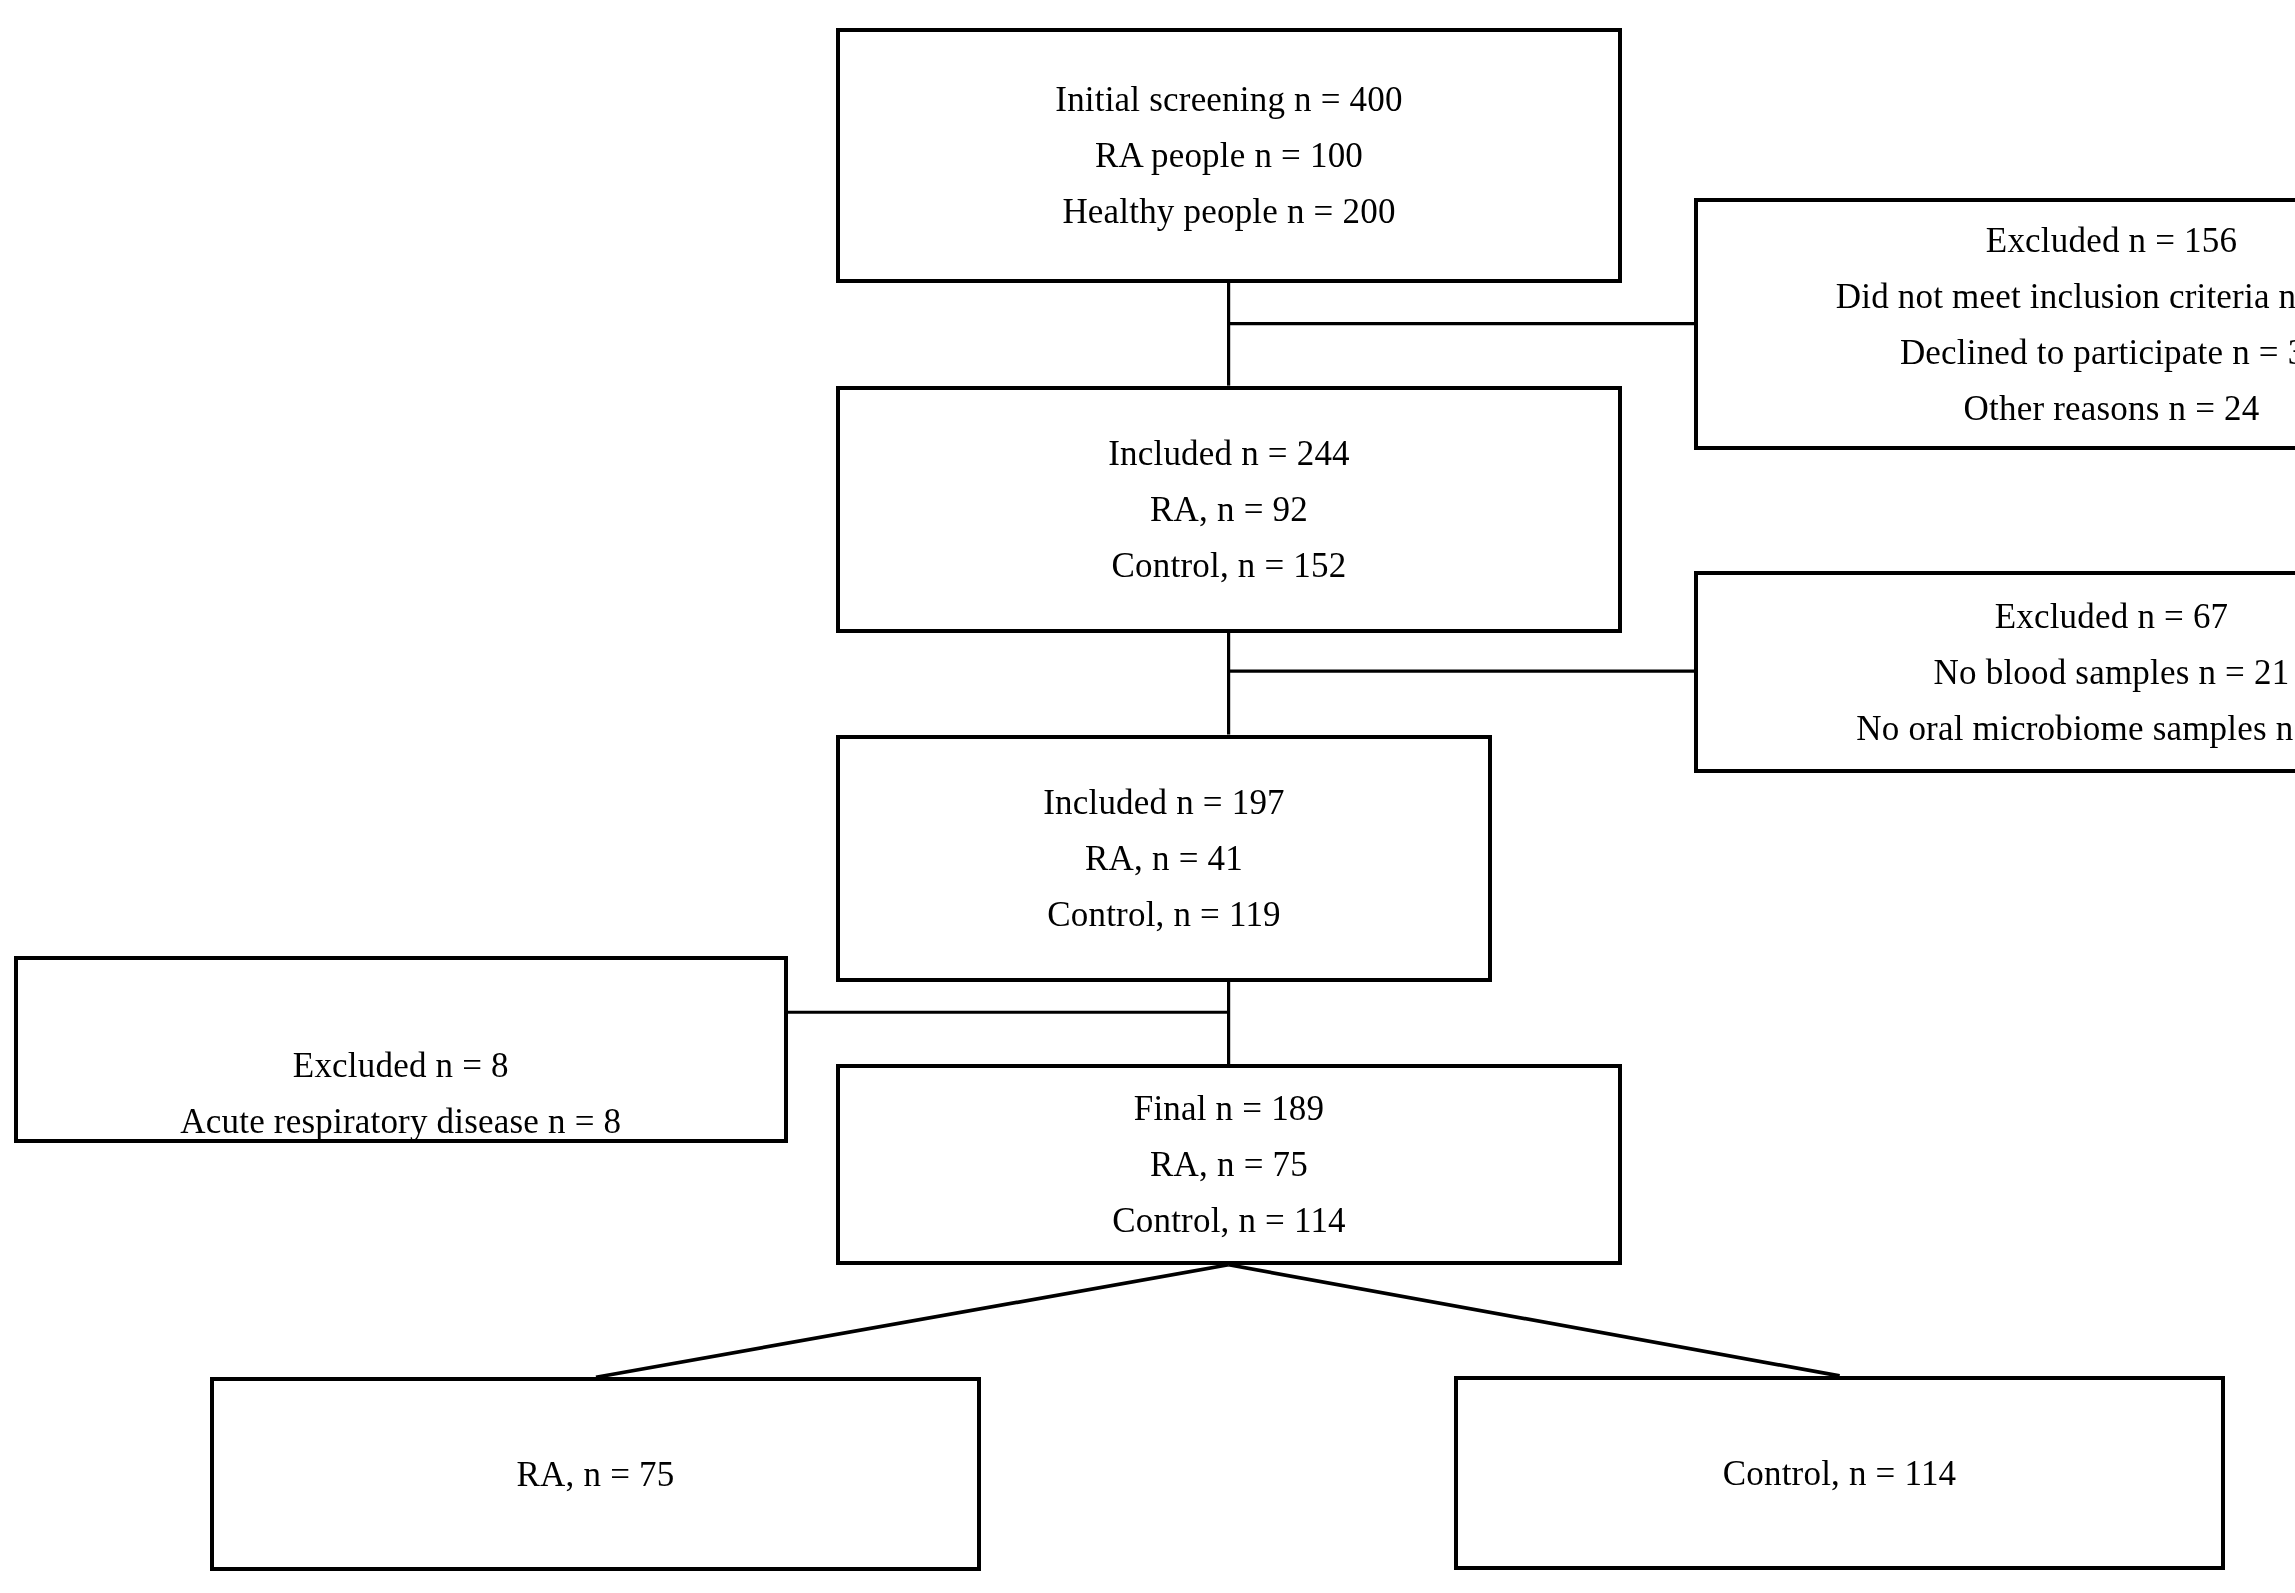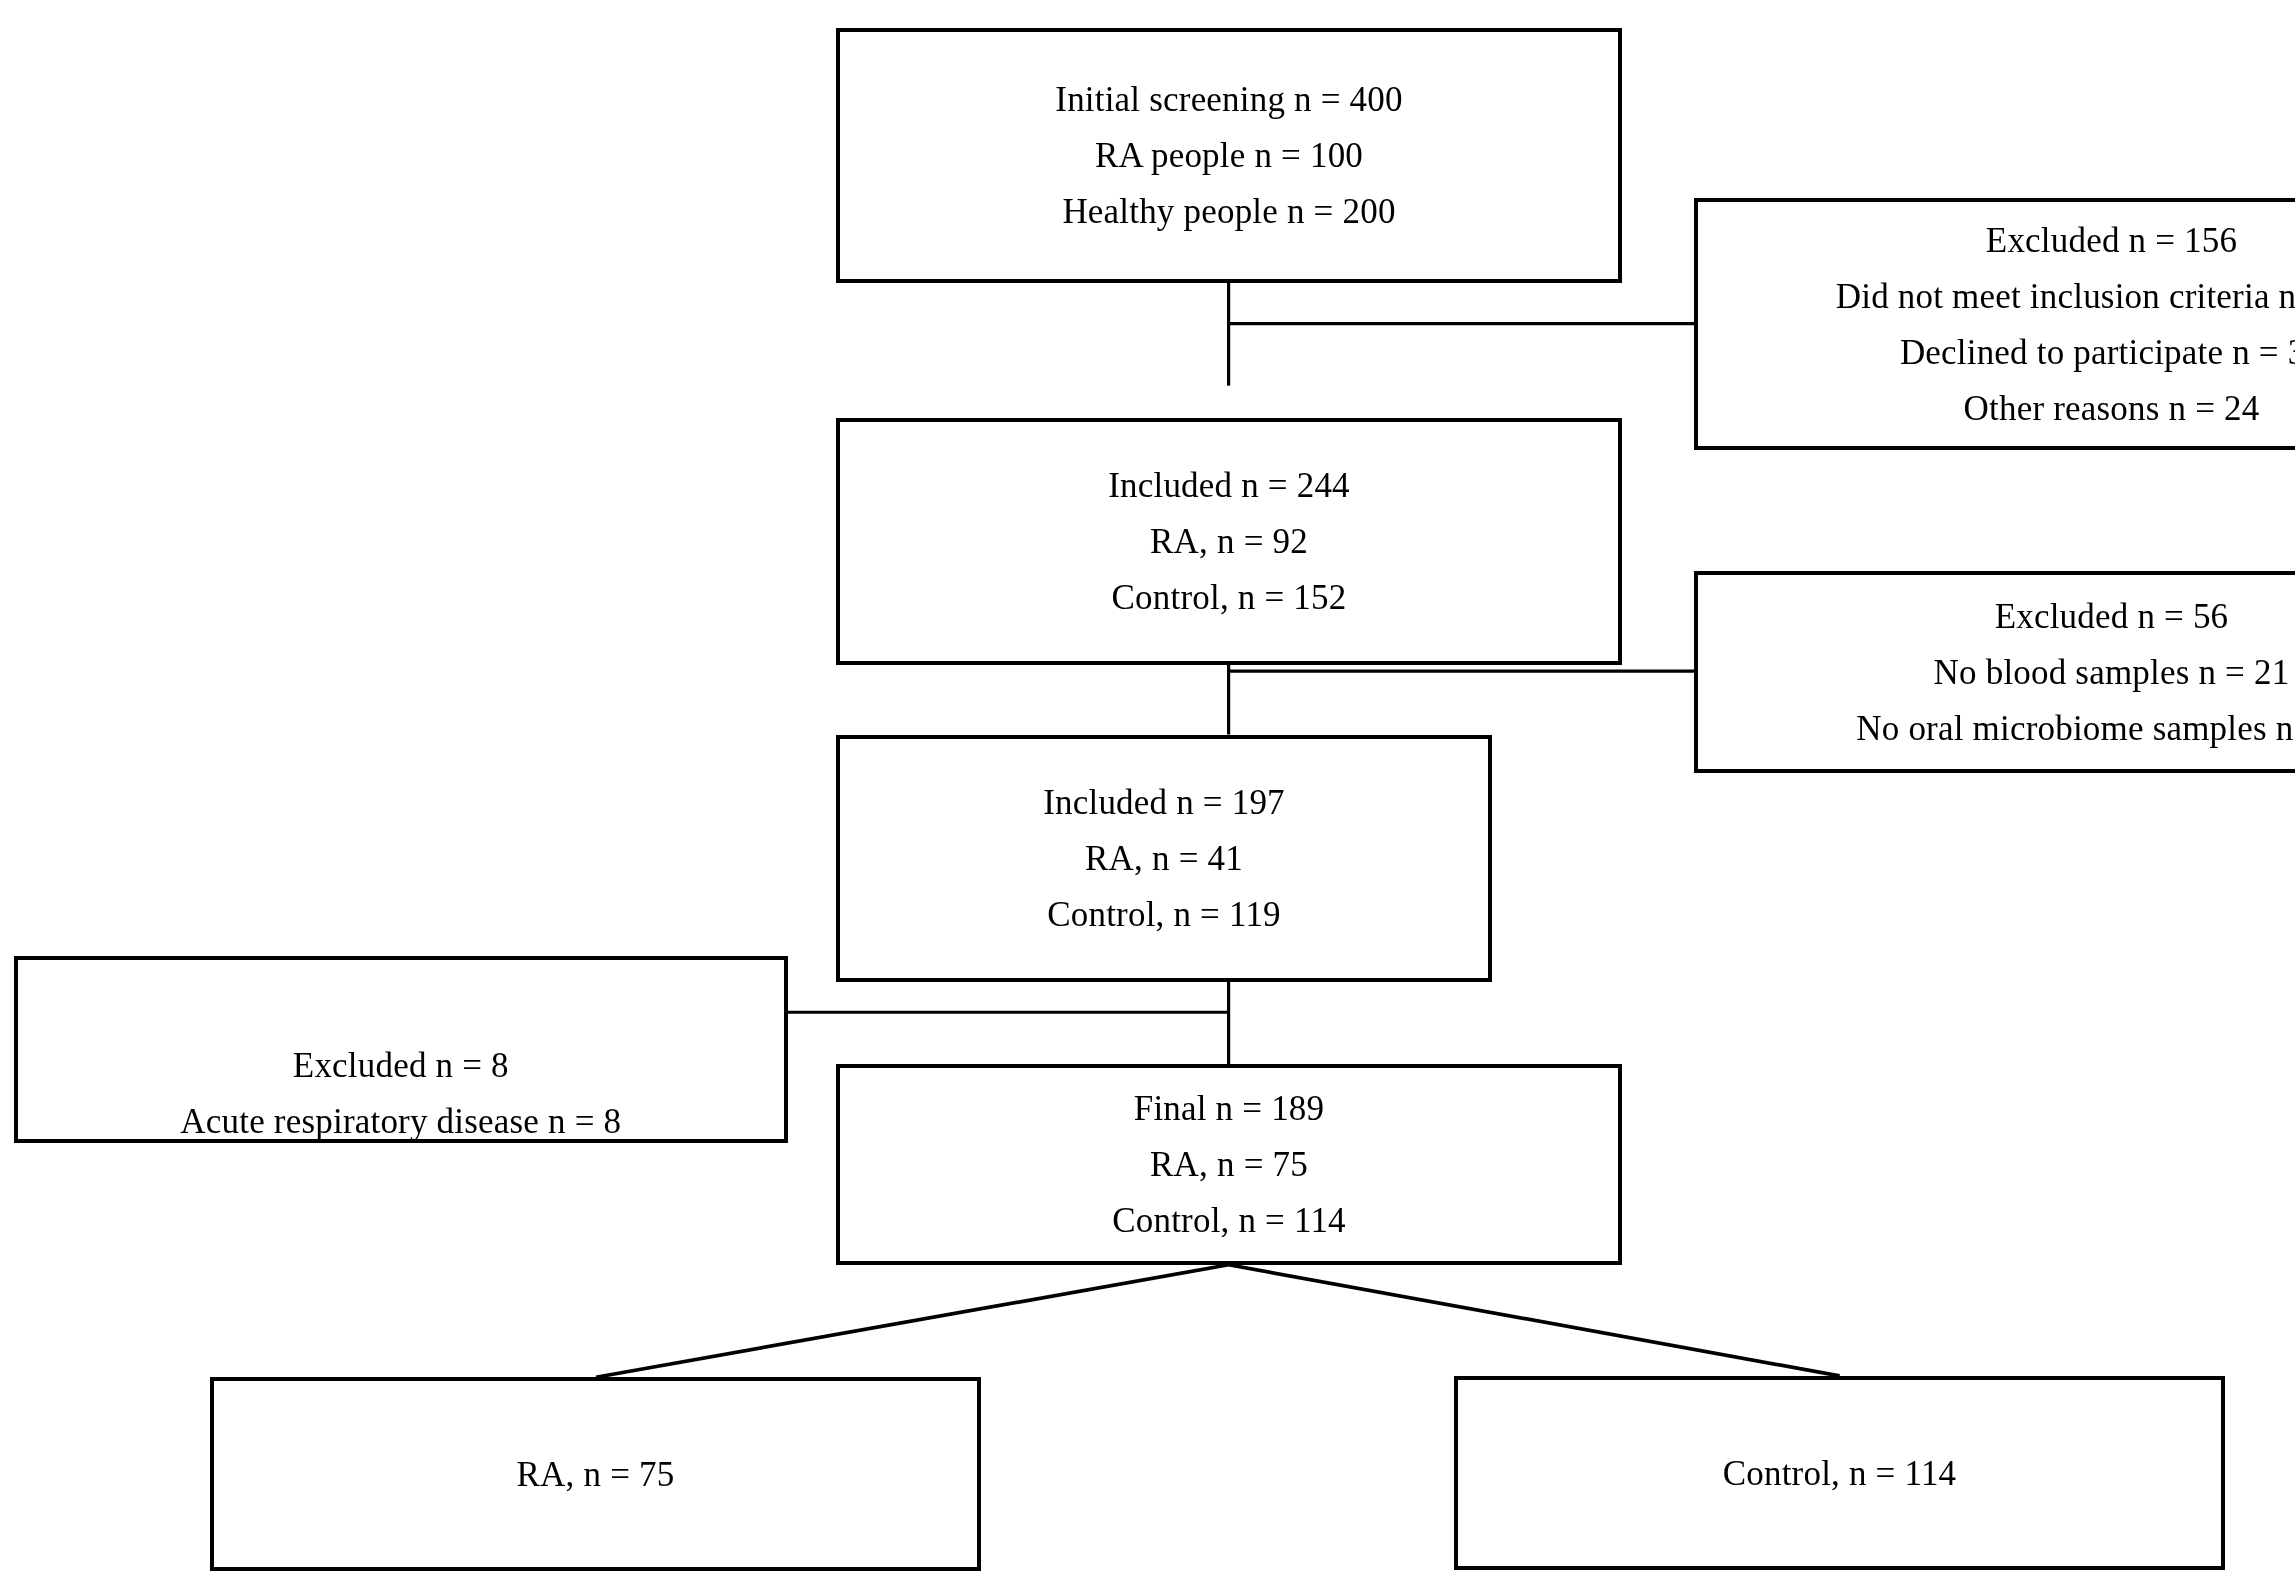--- a/index.html
+++ b/index.html
@@ -75,27 +75,27 @@
         <span class="node-line">Initial screening n = 400</span>
         <span class="node-line">RA people n = 100</span>
         <span class="node-line">Healthy people n = 200</span>
       </div>
       <div class="node-box" style="left: 1694px; top: 198px; width: 835px; height: 252px;">
         <span class="node-line">Excluded n = 156</span>
         <span class="node-line">Did not meet inclusion criteria n = 102</span>
         <span class="node-line">Declined to participate n = 30</span>
         <span class="node-line">Other reasons n = 24</span>
       </div>
-      <div class="node-box" style="left: 836px; top: 386px; width: 786px; height: 247px; margin-top: 32px;">
+      <div class="node-box" style="left: 836px; top: 386px; width: 786px; height: 247px;">
         <span class="node-line">Included n = 244</span>
         <span class="node-line">RA, n = 92</span>
         <span class="node-line">Control, n = 152</span>
       </div>
       <div class="node-box" style="left: 1694px; top: 571px; width: 835px; height: 202px;">
-        <span class="node-line">Excluded n = 56</span>
+        <span class="node-line">Excluded n = 67</span>
         <span class="node-line">No blood samples n = 21</span>
         <span class="node-line">No oral microbiome samples n = 26</span>
       </div>
       <div class="node-box" style="left: 836px; top: 735px; width: 656px; height: 247px;">
         <span class="node-line">Included n = 197</span>
         <span class="node-line">RA, n = 41</span>
         <span class="node-line">Control, n = 119</span>
       </div>
       <div class="node-box" style="left: 13.8px; top: 956px; width: 774px; height: 187px; justify-content: flex-end;">
         <span class="node-line">Excluded n = 8</span>

